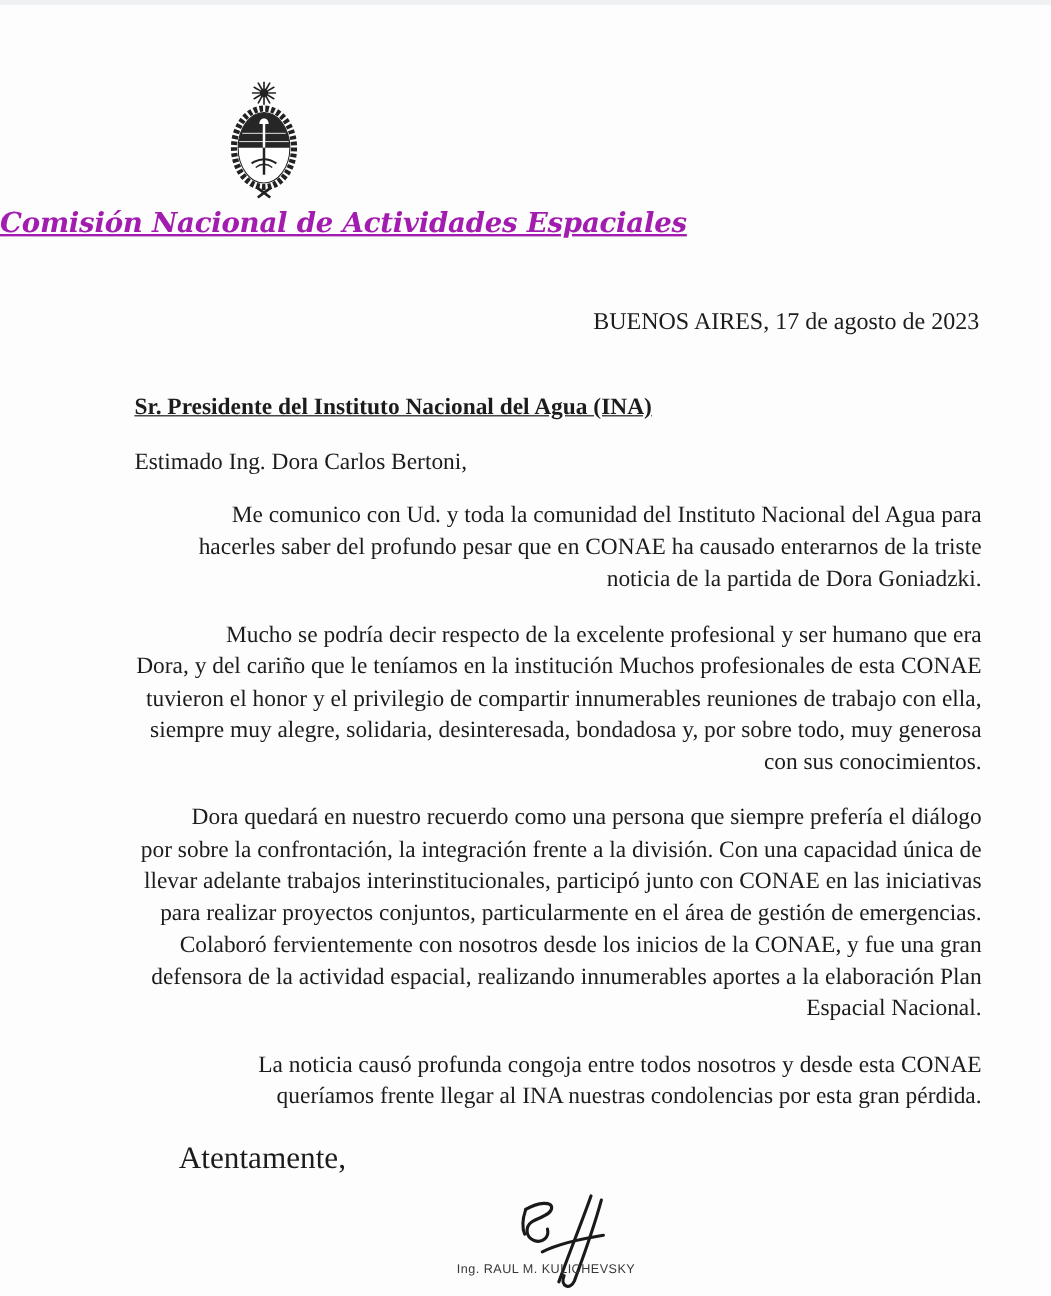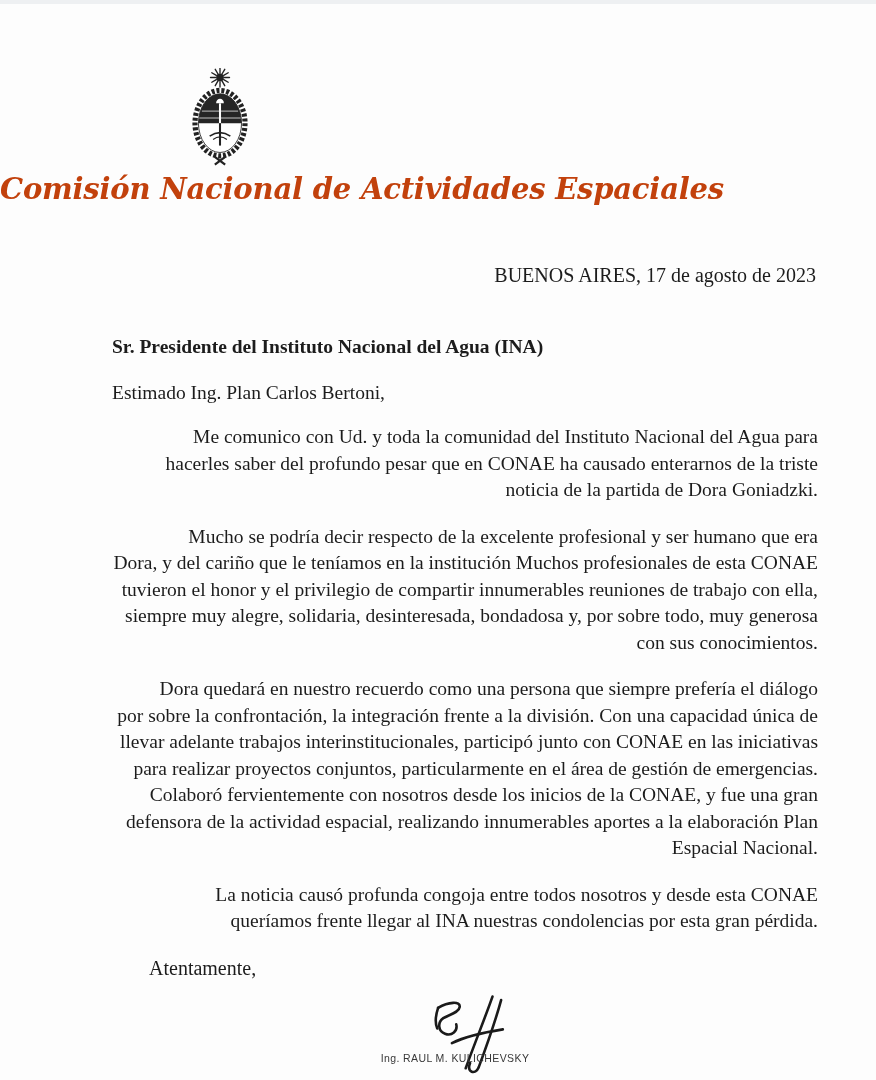--- a/index.html
+++ b/index.html
@@ -21,56 +21,58 @@
     padding-top: 68px;
     width: 440px;
     text-align: center;
   }
   .coat { display: block; margin: 0 auto; width: 90px; height: 100px; }
   .org-script {
     margin-top: 4px;
     font-family: "DejaVu Serif", serif;
     font-style: italic;
     font-weight: bold;
-    font-size: 29px;
+    font-size: 23px;
     letter-spacing: -0.2px;
-    color: #c2410c;
+    color: #a21caf;
     white-space: nowrap;
+    text-decoration: underline;
   }
   
   .date-line {
     margin-top: 58px;
     text-align: right;
     padding-right: 60px;
     font-size: 20px;
   }
   
   .recipient {
     margin: 46px 0 0 112px;
     font-weight: bold;
     font-size: 19.5px;
     line-height: 27px;
+    text-decoration: underline;
   }
   .salutation {
     margin: 22px 0 0 112px;
     font-size: 19.5px;
   }
   
   .para {
     margin: 20px 0 0 112px;
     width: 706px;
     font-size: 19.5px;
     line-height: 26.5px;
     text-indent: 37px;
     text-align: right;
   }
   .closing {
     margin: 22px 0 0 112px;
     text-indent: 37px;
-    font-size: 20px;
+    font-size: 26px;
   }
   
   .sig-area { position: relative; margin-top: 14px; height: 150px; }
   .scrawl { position: absolute; left: 408px; top: 0; width: 112px; height: 82px; }
   .stamp {
     position: absolute;
     left: 360px;
     top: 58px;
     width: 190px;
     text-align: center;
@@ -125,21 +127,21 @@
     </svg>
     <div class="org-script">Comisión Nacional de Actividades Espaciales</div>
   </div>
 
   <div class="date-line">BUENOS AIRES, 17 de agosto de 2023</div>
 
   <div class="recipient">
     <div>Sr. Presidente del Instituto Nacional del Agua (INA)</div>
   </div>
 
-  <div class="salutation">Estimado Ing. Plan Carlos Bertoni,</div>
+  <div class="salutation">Estimado Ing. Dora Carlos Bertoni,</div>
 
   <p class="para">Me comunico con Ud. y toda la comunidad del Instituto Nacional del Agua para hacerles saber del profundo pesar que en CONAE ha causado enterarnos de la triste noticia de la partida de Dora Goniadzki.</p>
   <p class="para">Mucho se podría decir respecto de la excelente profesional y ser humano que era Dora, y del cariño que le teníamos en la institución Muchos profesionales de esta CONAE tuvieron el honor y el privilegio de compartir innumerables reuniones de trabajo con ella, siempre muy alegre, solidaria, desinteresada, bondadosa y, por sobre todo, muy generosa con sus conocimientos.</p>
   <p class="para">Dora quedará en nuestro recuerdo como una persona que siempre prefería el diálogo por sobre la confrontación, la integración frente a la división. Con una capacidad única de llevar adelante trabajos interinstitucionales, participó junto con CONAE en las iniciativas para realizar proyectos conjuntos, particularmente en el área de gestión de emergencias. Colaboró fervientemente con nosotros desde los inicios de la CONAE, y fue una gran defensora de la actividad espacial, realizando innumerables aportes a la elaboración Plan Espacial Nacional.</p>
   <p class="para">La noticia causó profunda congoja entre todos nosotros y desde esta CONAE queríamos frente llegar al INA nuestras condolencias por esta gran pérdida.</p>
 
   <div class="closing">Atentamente,</div>
 
   <div class="sig-area">
     <svg class="scrawl" viewBox="0 0 120 95" aria-hidden="true">

